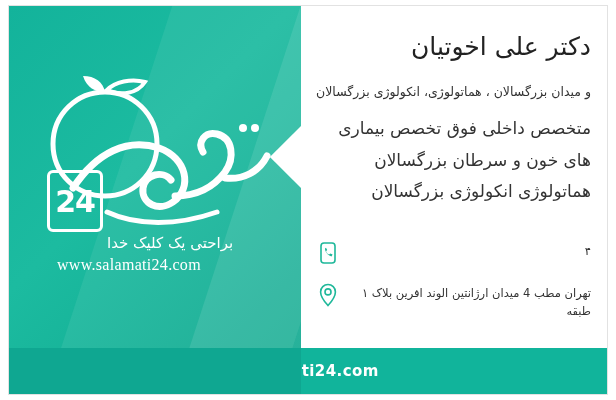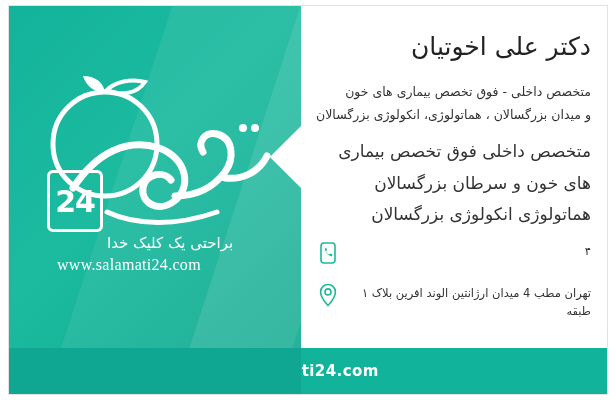--- a/index.html
+++ b/index.html
@@ -188,21 +188,20 @@
       <div class="badge24">24</div>
       <div class="tagline">براحتی یک کلیک خدا</div>
       <div class="site-url">www.salamati24.com</div>
     </div>
 
     <div class="arrow-notch"></div>
   </div>
 
   <div class="right-panel">
     <div class="doctor-name">دکتر علی اخوتیان</div>
-    <div class="spec-line">متخصص داخلی - فوق تخصص بیماری های خون</div>
     <div class="spec-line">و میدان بزرگسالان ، هماتولوژی، انکولوژی بزرگسالان</div>
     <div class="spec-block2">متخصص داخلی فوق تخصص بیماری های خون و سرطان بزرگسالان هماتولوژی انکولوژی بزرگسالان</div>
 
     <div class="contact">
       <div class="contact-row">
         <div class="contact-text">۴</div>
         <div class="icon-box">
           <svg width="20" height="22" viewBox="0 0 20 22">
             <rect x="3" y="1" width="14" height="20" rx="3" fill="none" stroke="#1fb89a" stroke-width="1.6"></rect>
             <path d="M7 6.5 C7 10 10 13.5 13.5 14.5 L14.6 12.6 L12.4 11.4 L11 12.6 C9.6 11.8 8.6 10.6 8 9.2 L9.2 7.9 L8 5.8 Z" fill="#1fb89a"></path>

